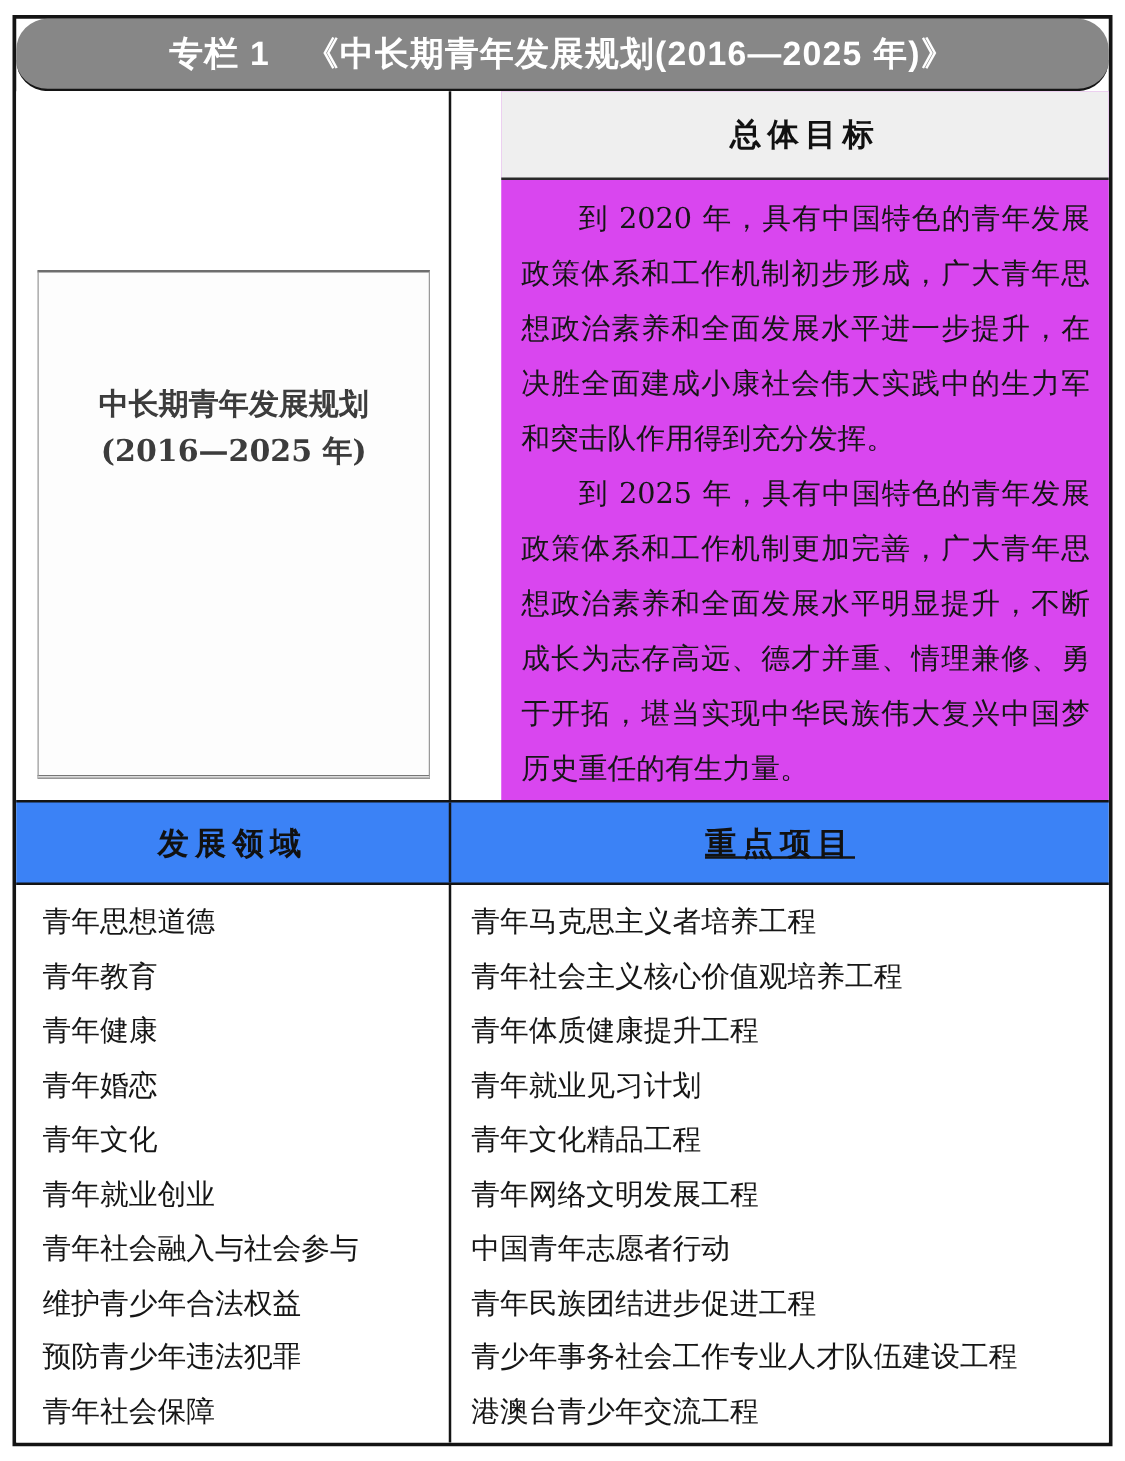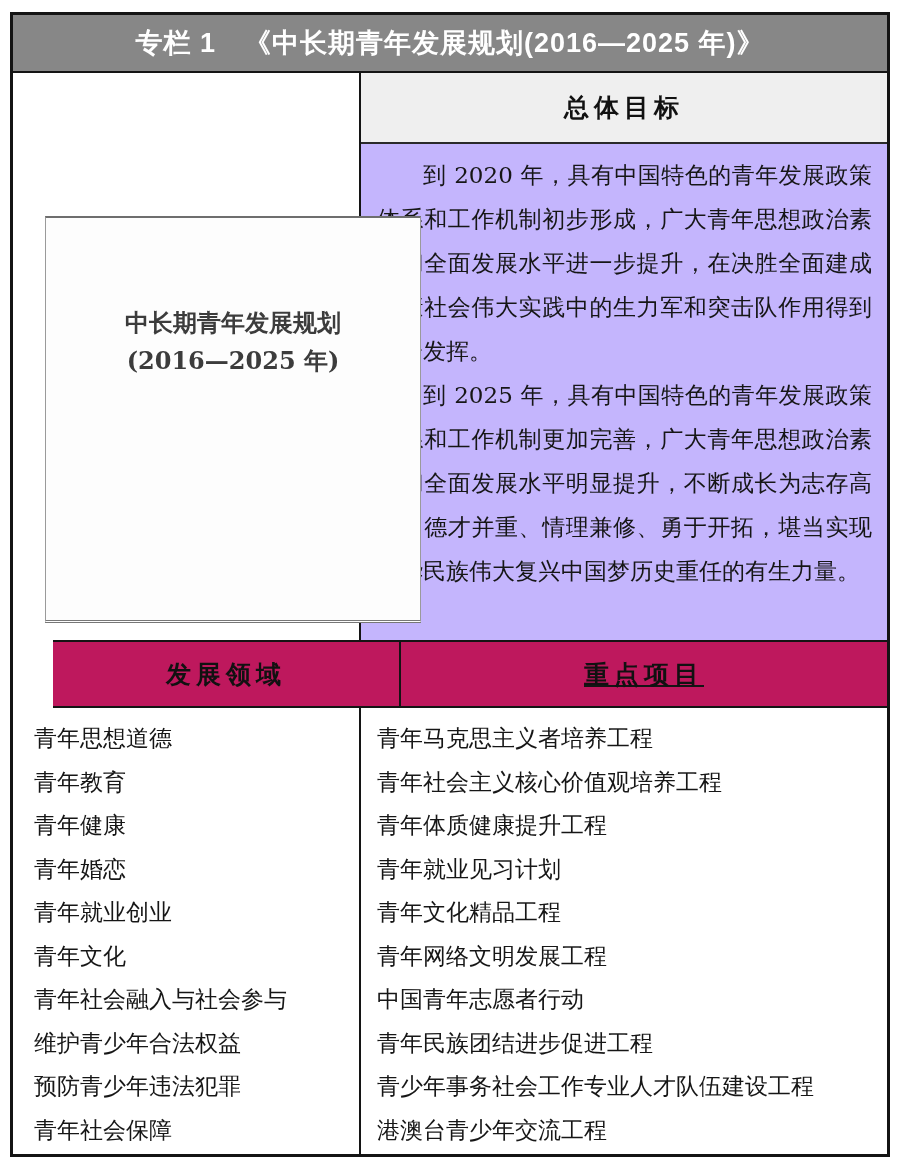--- a/index.html
+++ b/index.html
@@ -21,20 +21,21 @@
   }
   
   .title-bar {
     height: 58px;
     flex: 0 0 58px;
     background: #878787;
     border-bottom: 2px solid #141414;
     display: flex;
     align-items: center;
     justify-content: center;
+    border-radius: 25px;
   }
   .title-bar .title-text {
     color: #ffffff;
     font-family: "Liberation Sans", sans-serif;
     font-weight: bold;
     font-size: 27px;
     letter-spacing: 1px;
     white-space: nowrap;
   }
   
@@ -45,22 +46,22 @@
   }
   .book-cell {
     width: 348px;
     flex: 0 0 348px;
     border-right: 2px solid #141414;
     position: relative;
     background: #ffffff;
   }
   .book-cover {
     position: absolute;
-    left: 32px; top: 143px;
-    width: 376px; height: 407px;
+    left: 17px; top: 143px;
+    width: 314px; height: 407px;
     background: #fdfdfd;
     border: 1px solid #9a9a9a;
     border-top: 2px solid #6e6e6e;
     border-bottom: 3px double #777777;
   }
   .book-title {
     margin-top: 86px;
     text-align: center;
     font-weight: bold;
     font-size: 24px;
@@ -75,21 +76,22 @@
     text-align: center;
     font-size: 12px;
     color: #a9a9a9;
     letter-spacing: 9px;
     font-style: italic;
   }
   .goal-cell {
     flex: 1;
     display: flex;
     flex-direction: column;
-    background: #c4b5fd;
+    background: #d946ef;
+    margin-left: 40px;
   }
   .goal-header {
     flex: 0 0 71px;
     height: 71px;
     background: #efefef;
     border-bottom: 2px solid #2a2a2a;
     display: flex;
     align-items: center;
     justify-content: center;
   }
@@ -111,24 +113,23 @@
   }
   .goal-body p {
     text-indent: 2em;
     margin: 0;
   }
   
   .mid-row {
     flex: 0 0 68px;
     height: 68px;
     display: flex;
-    background: #be185d;
+    background: #3b82f6;
     border-top: 2px solid #141414;
     border-bottom: 2px solid #141414;
-    margin-left: 40px;
   }
   .mid-left {
     width: 348px;
     flex: 0 0 348px;
     border-right: 2px solid #141414;
     display: flex;
     align-items: center;
     justify-content: center;
   }
   .mid-right {
@@ -202,22 +203,22 @@
     </div>
   </div>
 
   <div class="list-row">
 
     <div class="list-left">
       <div class="list-item">青年思想道德</div>
       <div class="list-item">青年教育</div>
       <div class="list-item">青年健康</div>
       <div class="list-item">青年婚恋</div>
+      <div class="list-item">青年文化</div>
       <div class="list-item">青年就业创业</div>
-      <div class="list-item">青年文化</div>
       <div class="list-item">青年社会融入与社会参与</div>
       <div class="list-item">维护青少年合法权益</div>
       <div class="list-item">预防青少年违法犯罪</div>
       <div class="list-item">青年社会保障</div>
     </div>
 
     <div class="list-right">
       <div class="list-item">青年马克思主义者培养工程</div>
       <div class="list-item">青年社会主义核心价值观培养工程</div>
       <div class="list-item">青年体质健康提升工程</div>

